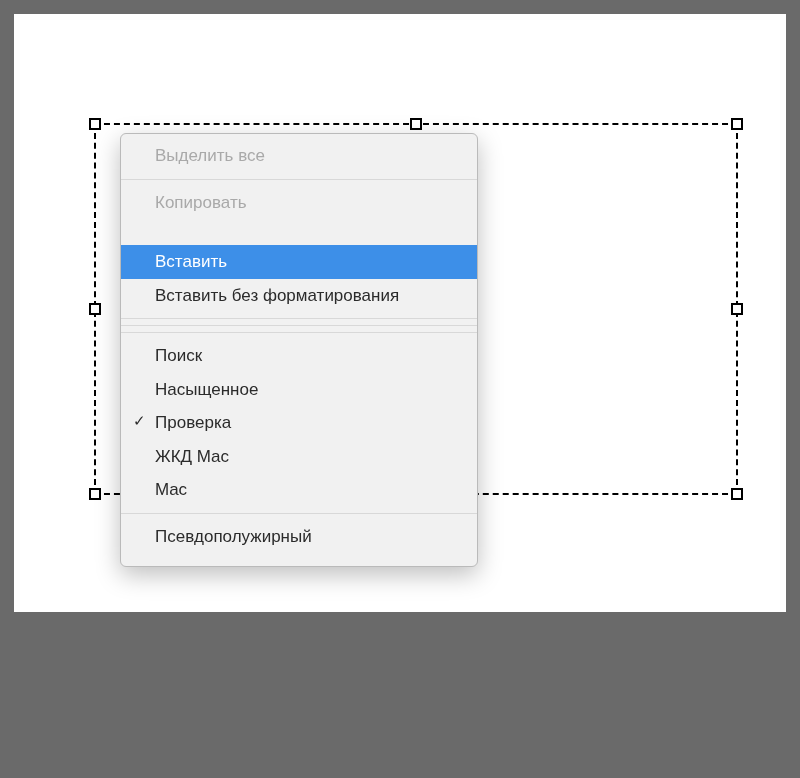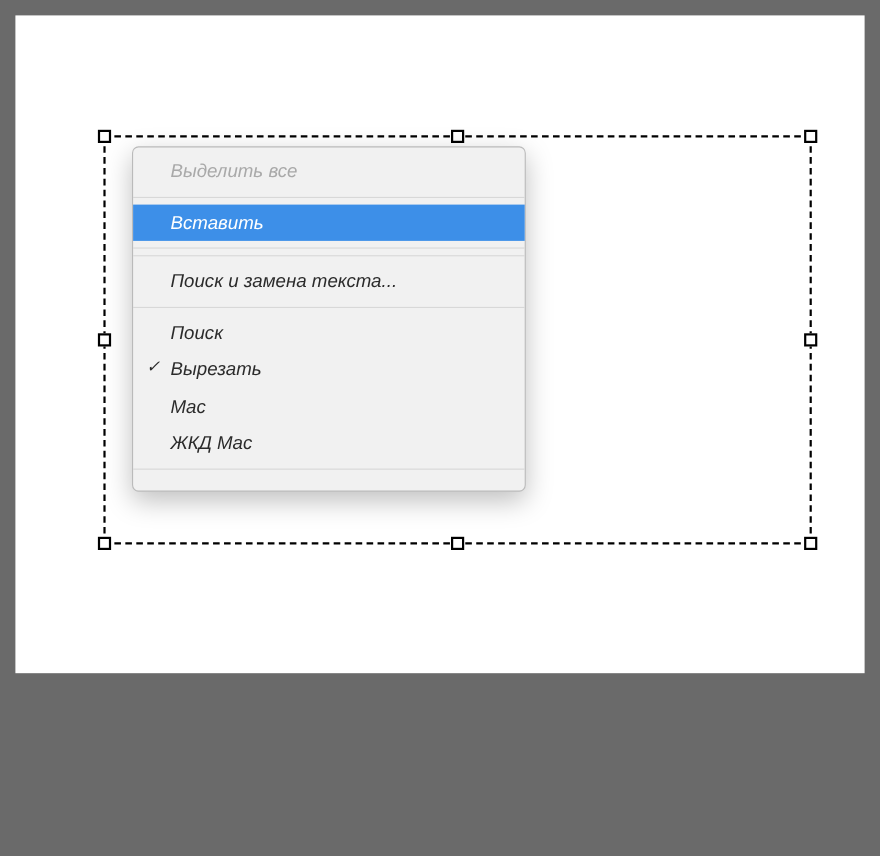--- a/index.html
+++ b/index.html
@@ -60,28 +60,28 @@
       box-shadow: 0 8px 24px rgba(0,0,0,0.25);
       padding: 5px 0;
       font-size: 17px;
     }
     .menu-item {
       padding: 4px 20px 4px 34px;
       color: #2b2b2b;
       cursor: default;
       position: relative;
       line-height: 1.5;
-      font-style: italic;
     }
     .menu-item.disabled {
       color: #a9a9a9;
     }
     .menu-item.highlighted {
       background: #3d8fe8;
       color: #ffffff;
+      margin-top: 26px;
     }
     .menu-item .checkmark {
       position: absolute;
       left: 12px;
       top: 4px;
       font-size: 15px;
       color: #2b2b2b;
     }
     .menu-separator {
       height: 1px;
@@ -101,24 +101,27 @@
     <div class="handle mr"></div>
     <div class="handle bl"></div>
     <div class="handle bc"></div>
     <div class="handle br"></div>
   </div>
 </div>
 
 <div class="context-menu" id="context-menu">
     <div class="menu-item disabled"><span>Выделить все</span></div>
     <div class="menu-separator"></div>
+    <div class="menu-item disabled"><span>Копировать</span></div>
     <div class="menu-item highlighted"><span>Вставить</span></div>
+    <div class="menu-item"><span>Вставить без форматирования</span></div>
     <div class="menu-separator"></div>
     <div class="menu-separator"></div>
-    <div class="menu-item"><span>Поиск и замена текста...</span></div>
     <div class="menu-separator"></div>
     <div class="menu-item"><span>Поиск</span></div>
-    <div class="menu-item"><span class="checkmark">✓</span><span>Вырезать</span></div>
+    <div class="menu-item"><span>Насыщенное</span></div>
+    <div class="menu-item"><span class="checkmark">✓</span><span>Проверка</span></div>
+    <div class="menu-item"><span>ЖКД Mac</span></div>
     <div class="menu-item"><span>Mac</span></div>
-    <div class="menu-item"><span>ЖКД Mac</span></div>
     <div class="menu-separator"></div>
+    <div class="menu-item"><span>Псевдополужирный</span></div>
     <div class="menu-item"></div>
   </div>
 
 </body></html>

